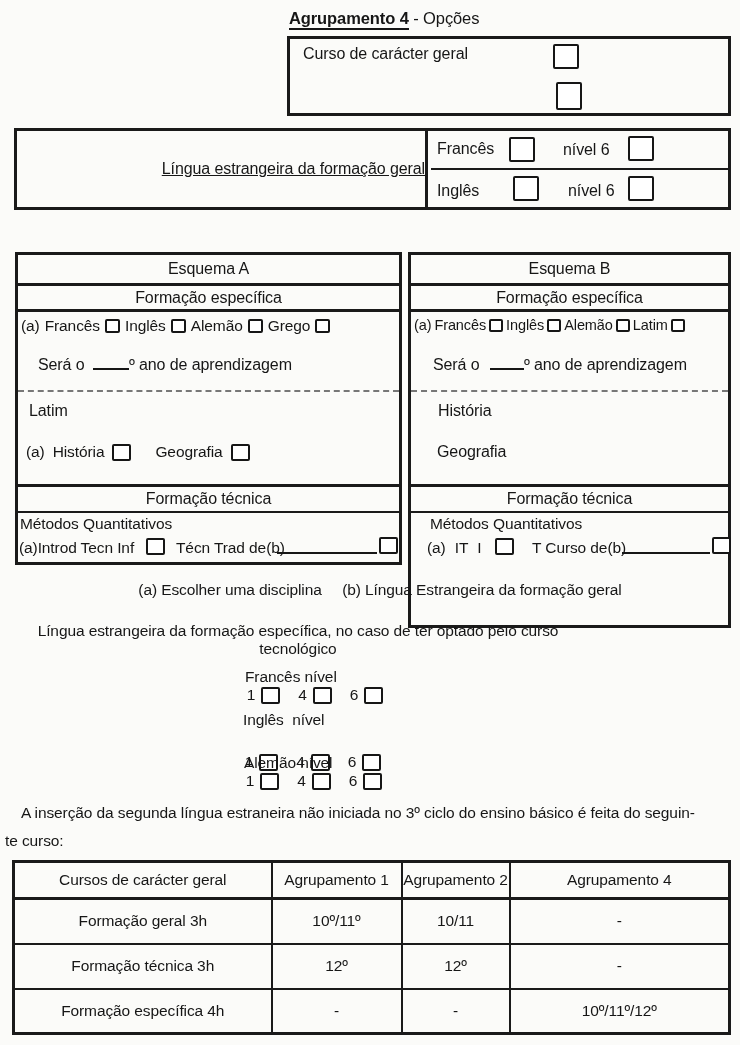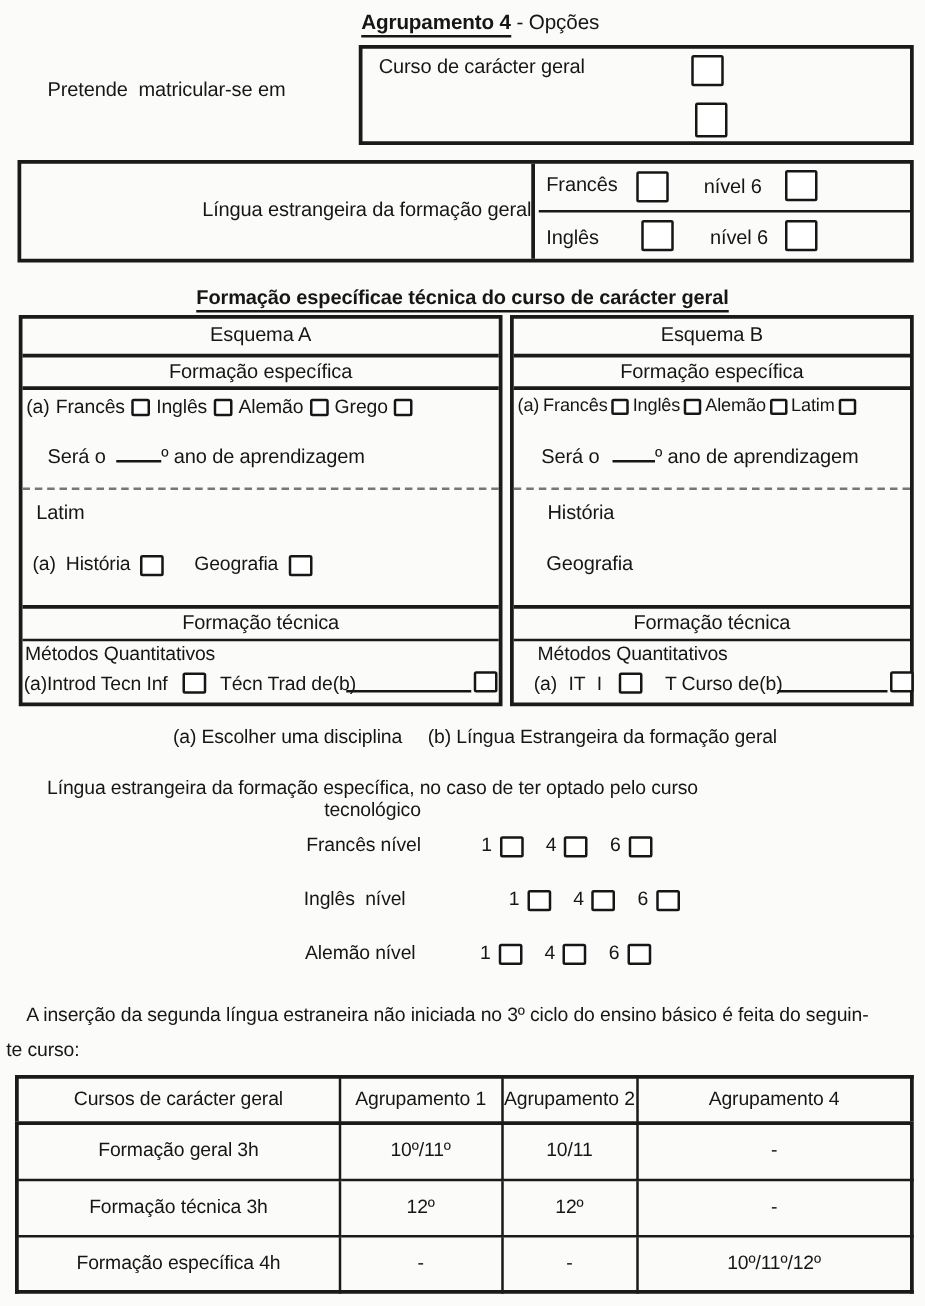--- a/index.html
+++ b/index.html
@@ -16,70 +16,66 @@
   .u { border-bottom:2px solid #161616; padding-bottom:1px; }
   .cb { display:inline-block; border:2px solid #161616; border-radius:2px; background:#fff; flex:none; }
   .cb-sm { width:15px; height:14px; }
   .cb-md { width:19px; height:17px; }
   .cb-lg { width:26px; height:25px; }
   .blank { display:inline-block; border-bottom:2px solid #161616; height:15px; }
   .row-center { display:flex; align-items:center; justify-content:center; }
   .scheme { display:flex; flex-direction:column; }
   .lang-line { display:flex; align-items:center; gap:5px; font-size:15.5px; white-space:nowrap; }
   .dashed { border-top:2px dashed #777; height:0; }
-  .level-row { display:flex; align-items:center; font-size:15.5px; }
+  .level-row { display:flex; align-items:center; font-size:15.5px;flex-direction:column; }
   .level-label { display:inline-block; width:140px; }
   .level-group { display:inline-flex; align-items:center; }
   .level-group .num { margin-right:6px; }
   .level-group .cb { margin-right:18px; }
   .level-group .cb:last-child { margin-right:0; }
   table.summary { border-collapse:collapse; border:3px solid #1a1a1a; font-size:15.5px; table-layout:fixed; }
   table.summary th, table.summary td {
     border:2px solid #1a1a1a; text-align:center; font-weight:normal; padding:0;
   }
   table.summary thead tr { border-bottom:3px solid #1a1a1a; }
 </style>
 </head>
 <body>
 
 <div class="page">
 
   <div class="abs" style="left:289px; top:9px; font-size:16.5px;">
     <span class="b u">Agrupamento 4</span><span> - Opções</span>
   </div>
 
-  <div class="abs" style="left:38px; top:64px; font-size:16px; white-space:pre;">Pretende  matricular-se em</div>
 
   <div class="abs box" style="left:287px; top:36px; width:444px; height:80px;">
     <div class="abs" style="left:13px; top:6px; font-size:16px;">Curso de carácter geral</div>
     <span class="cb cb-lg abs" style="left:263px; top:5px;"></span>
     <span class="cb cb-lg abs" style="left:266px; top:43px; height:28px;"></span>
   </div>
 
   <div class="abs box" style="left:14px; top:128px; width:717px; height:82px;">
-    <div class="abs" style="left:0; top:0; width:411px; height:76px; border-right:3px solid #1a1a1a; display:flex; align-items:center; justify-content:flex-end; font-size:16px;">
+    <div class="abs" style="left:0; top:0; width:411px; height:76px; border-right:3px solid #1a1a1a; display:flex; align-items:center; justify-content:flex-end; font-size:16px;text-decoration:underline;">
       <span>Língua estrangeira da formação geral</span>
     </div>
     <div class="abs" style="left:414px; top:0; width:297px; height:39px; border-bottom:2px solid #1a1a1a;">
       <span class="abs" style="left:6px; top:9px; font-size:16px;">Francês</span>
       <span class="cb cb-lg abs" style="left:78px; top:6px;"></span>
       <span class="abs" style="left:132px; top:10px; font-size:16px;">nível 6</span>
       <span class="cb cb-lg abs" style="left:197px; top:5px;"></span>
     </div>
     <div class="abs" style="left:414px; top:41px; width:297px; height:35px;">
       <span class="abs" style="left:6px; top:10px; font-size:16px;">Inglês</span>
       <span class="cb cb-lg abs" style="left:82px; top:4px;"></span>
       <span class="abs" style="left:137px; top:10px; font-size:16px;">nível 6</span>
       <span class="cb cb-lg abs" style="left:197px; top:4px;"></span>
     </div>
   </div>
 
-  <div class="abs" style="left:0; top:230px; width:740px; text-align:center;">
-    <span class="b u" style="font-size:16px;">Formação específicae técnica do curso de carácter geral</span>
-  </div>
 
   <div class="abs box scheme" style="left:15px; top:252px; width:387px; height:313px;">
     <div class="row-center" style="height:31px; border-bottom:3px solid #1a1a1a; font-size:16px;">Esquema A</div>
     <div class="row-center" style="height:26px; border-bottom:3px solid #1a1a1a; font-size:16px;">Formação específica</div>
     <div style="position:relative; height:175px; border-bottom:3px solid #1a1a1a;">
       <div class="abs lang-line" style="left:3px; top:5px;">
         <span>(a)</span>
         <span>Francês</span>
         <span class="cb cb-sm"></span>
         <span>Inglês</span>
@@ -108,21 +104,21 @@
     <div style="position:relative; flex:1;">
       <div class="abs" style="left:2px; top:2px; font-size:15.5px;">Métodos Quantitativos</div>
       <span class="abs" style="left:1px; top:26px; font-size:15.5px;">(a)Introd Tecn Inf</span>
       <span class="cb cb-md abs" style="left:128px; top:25px;"></span>
       <span class="abs" style="left:158px; top:26px; font-size:15.5px;">Técn Trad de(b)</span>
       <span class="blank abs" style="left:259px; top:26px; width:100px;"></span>
       <span class="cb cb-md abs" style="left:361px; top:24px;"></span>
     </div>
   </div>
 
-  <div class="abs box scheme" style="left:408px; top:252px; width:323px; height:313px;">
+  <div class="abs box scheme" style="left:408px; top:252px; width:323px; height:376px;">
     <div class="row-center" style="height:31px; border-bottom:3px solid #1a1a1a; font-size:16px;">Esquema B</div>
     <div class="row-center" style="height:26px; border-bottom:3px solid #1a1a1a; font-size:16px;">Formação específica</div>
     <div style="position:relative; height:175px; border-bottom:3px solid #1a1a1a;">
       <div class="abs lang-line" style="left:3px; top:5px; gap:3px; font-size:14.5px;">
         <span>(a)</span>
         <span>Francês</span>
         <span class="cb cb-sm" style="width:14px; height:13px;"></span>
         <span>Inglês</span>
         <span class="cb cb-sm" style="width:14px; height:13px;"></span>
         <span>Alemão</span>

